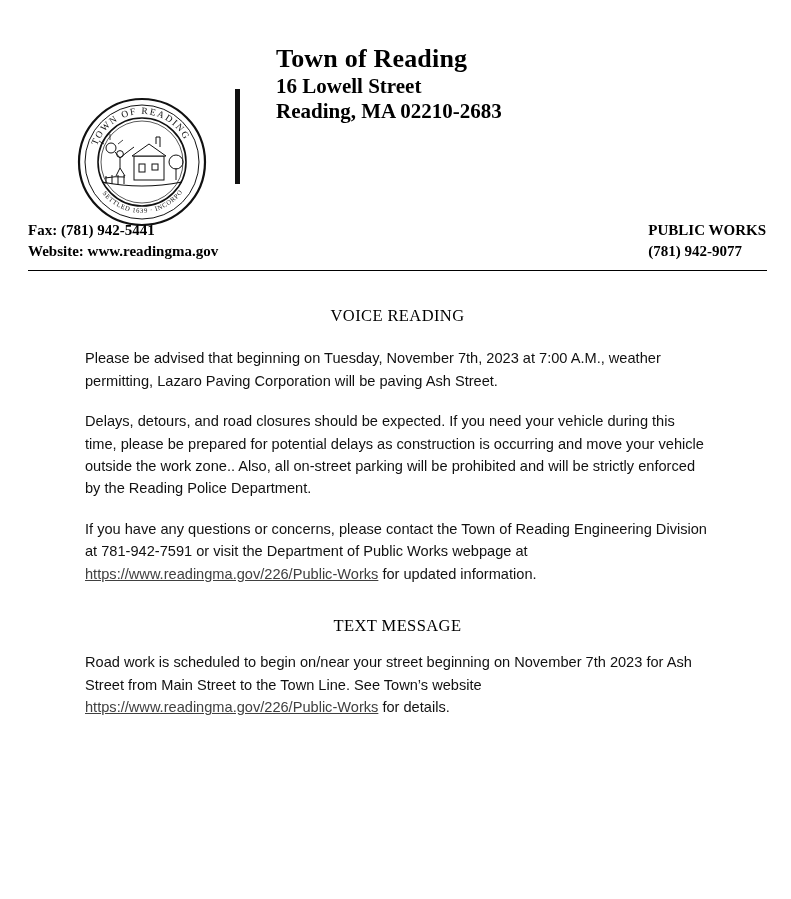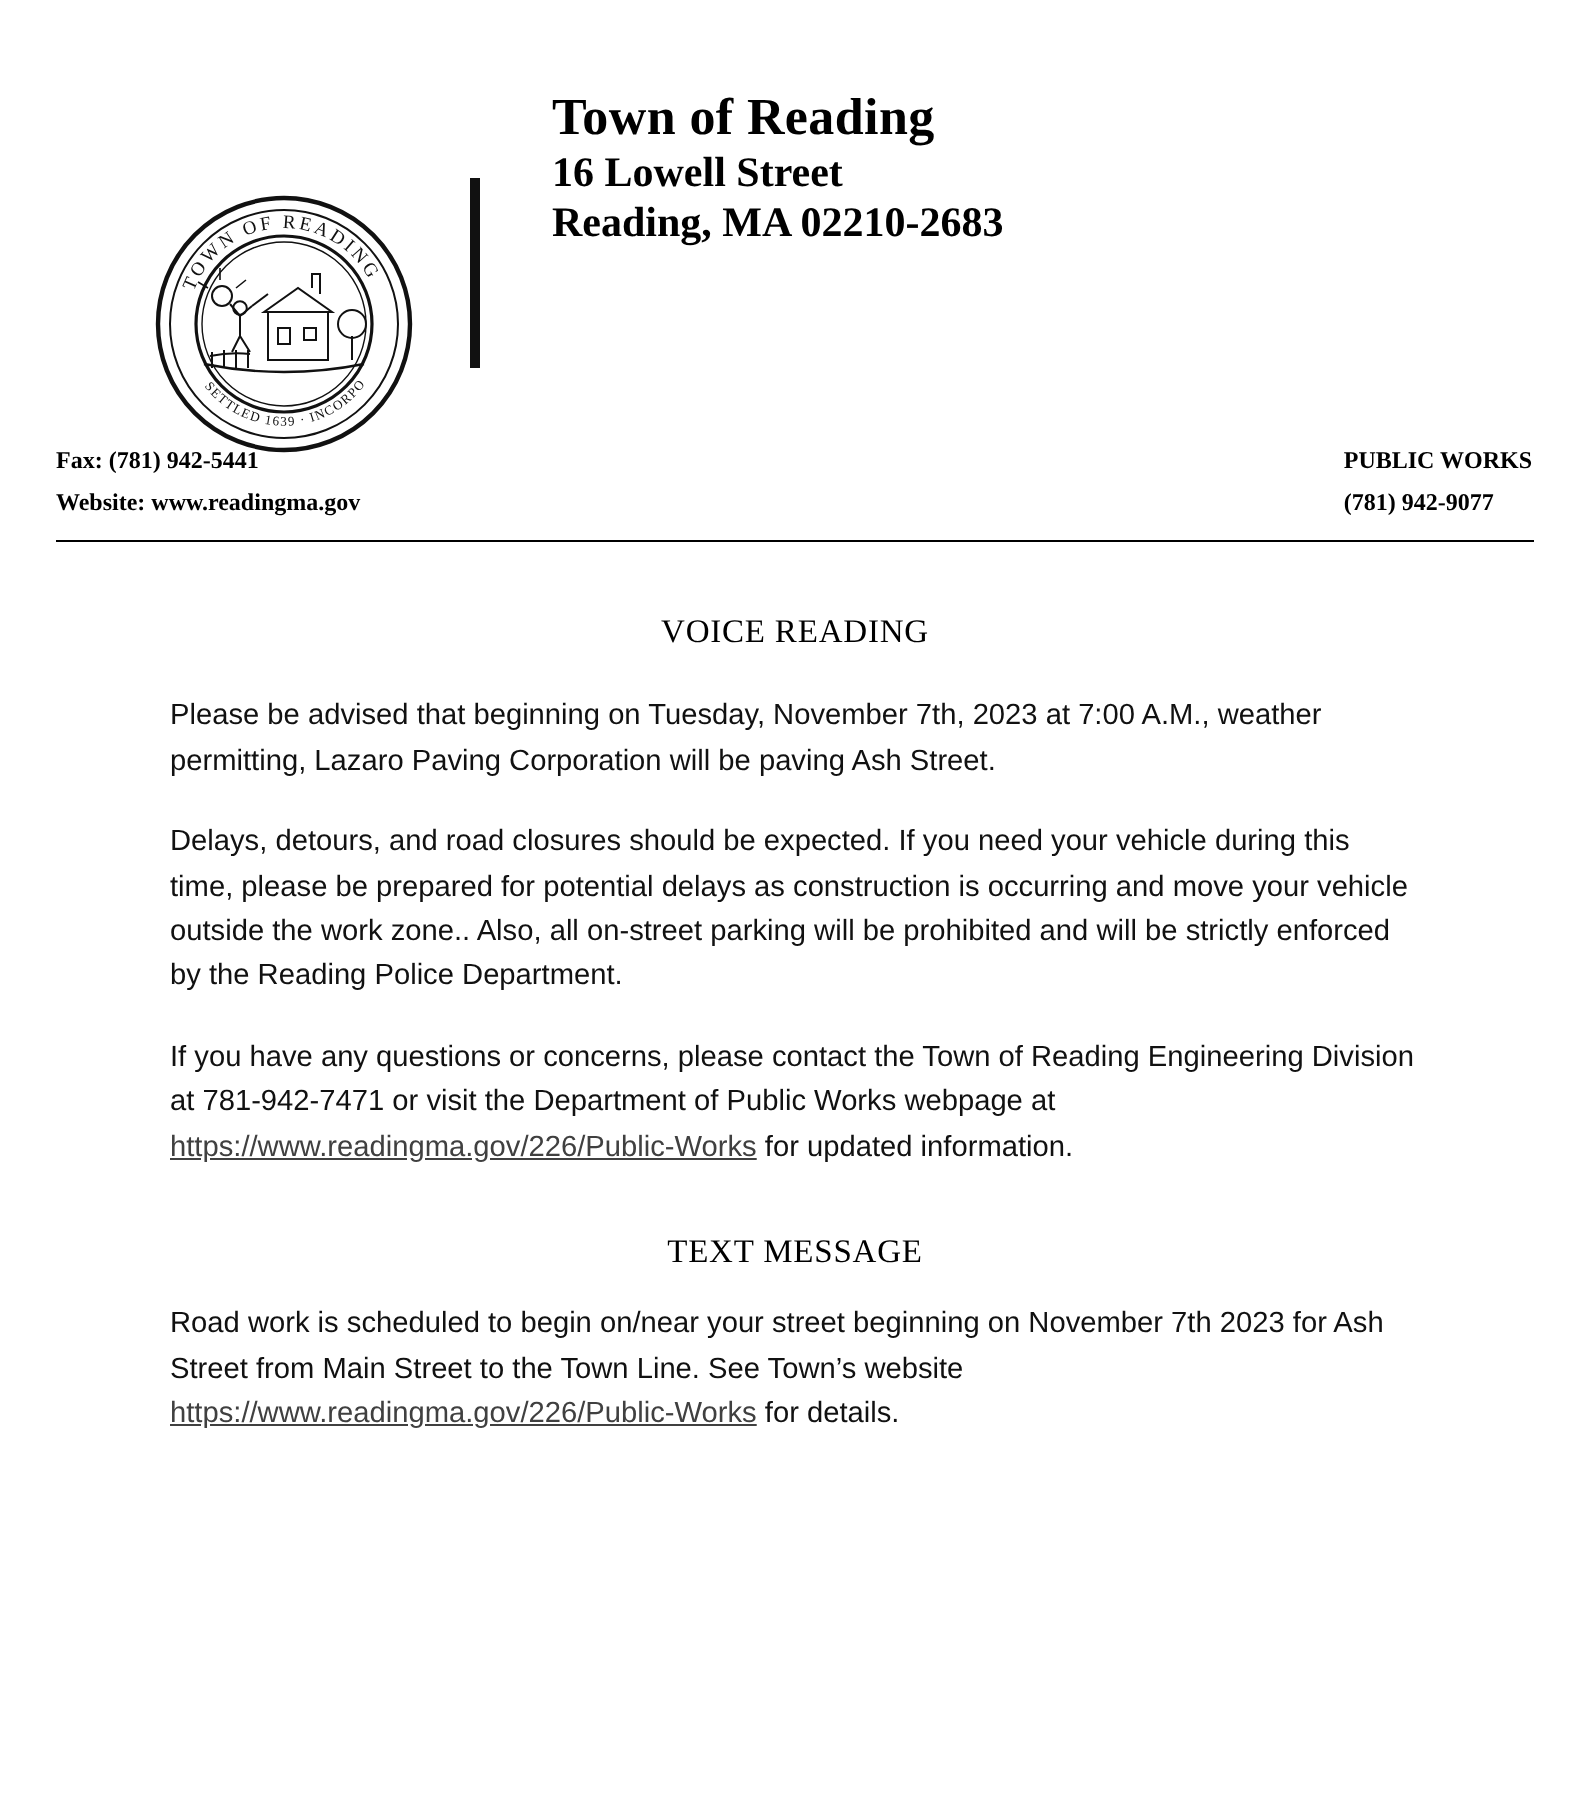--- a/index.html
+++ b/index.html
@@ -65,21 +65,21 @@
     line-height: 25px;
   }
 
   
   .contact {
     position: absolute;
     left: 28px;
     top: 220px;
     width: 738px;
     height: 46px;
-    font-size: 12px;
+    font-size: 15px;
     font-weight: bold;
   }
   .contact-left {
     position: absolute;
     left: 0;
     top: 0;
     line-height: 21px;
   }
   .contact-right {
     position: absolute;
@@ -200,20 +200,20 @@
   </div>
   <div class="rule"></div>
 
   <div class="body-wrap">
 
     <div class="section-title">VOICE READING</div>
 
     <p class="para">Please be advised that beginning on Tuesday,  November 7th, 2023 at 7:00 A.M., weather permitting, Lazaro Paving Corporation will be paving Ash Street.</p>
     <p class="para">Delays, detours, and road closures should be expected.  If you need your vehicle during this time, please be prepared for potential delays as construction is occurring and move your vehicle outside the work zone.. Also, all on-street parking will be prohibited and will be strictly enforced by the Reading Police Department.</p>
 
-    <p class="para last"><span>If you have any questions or concerns, please contact the Town of Reading Engineering Division at 781-942-7471 or visit the Department of Public Works webpage at </span><a class="doclink" href="#">https://www.readingma.gov/226/Public-Works</a><span> for updated information.</span></p>
+    <p class="para last"><span>If you have any questions or concerns, please contact the Town of Reading Engineering Division at 781-942-7591 or visit the Department of Public Works webpage at </span><a class="doclink" href="#">https://www.readingma.gov/226/Public-Works</a><span> for updated information.</span></p>
 
     <div class="section-title second">TEXT MESSAGE</div>
 
     <p class="para last"><span>Road work is scheduled to begin on/near your street beginning on November 7th 2023 for Ash Street from Main Street to the Town Line.  See Town’s website </span><a class="doclink" href="#">https://www.readingma.gov/226/Public-Works</a><span> for details.</span></p>
   </div>
 
 </div>
 
 </body></html>

